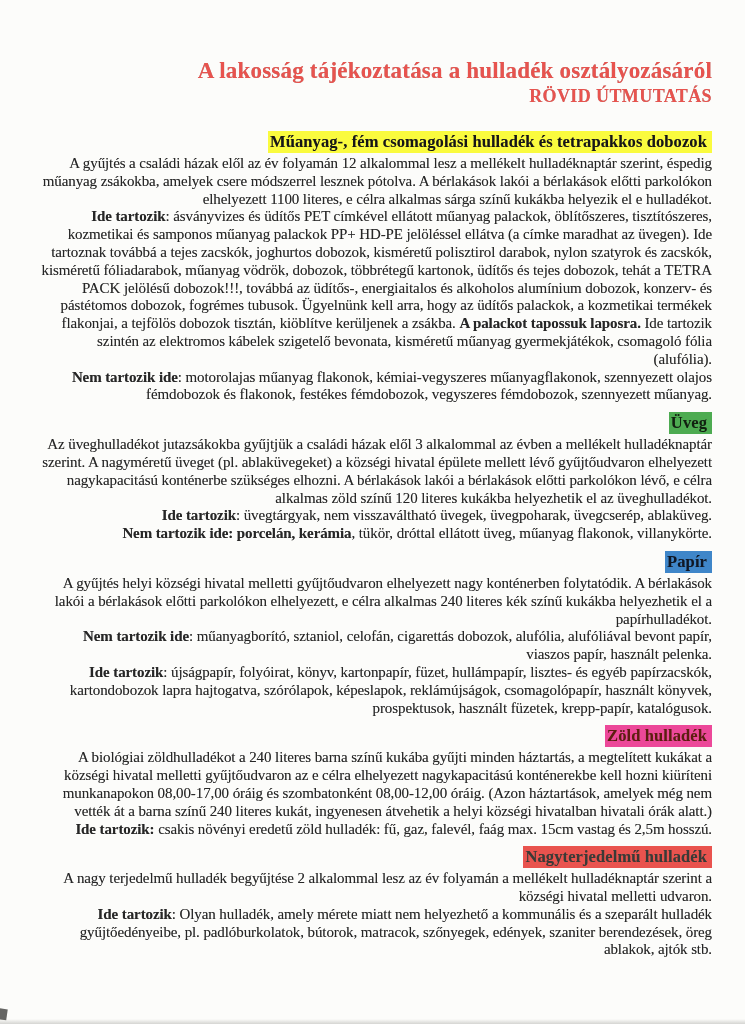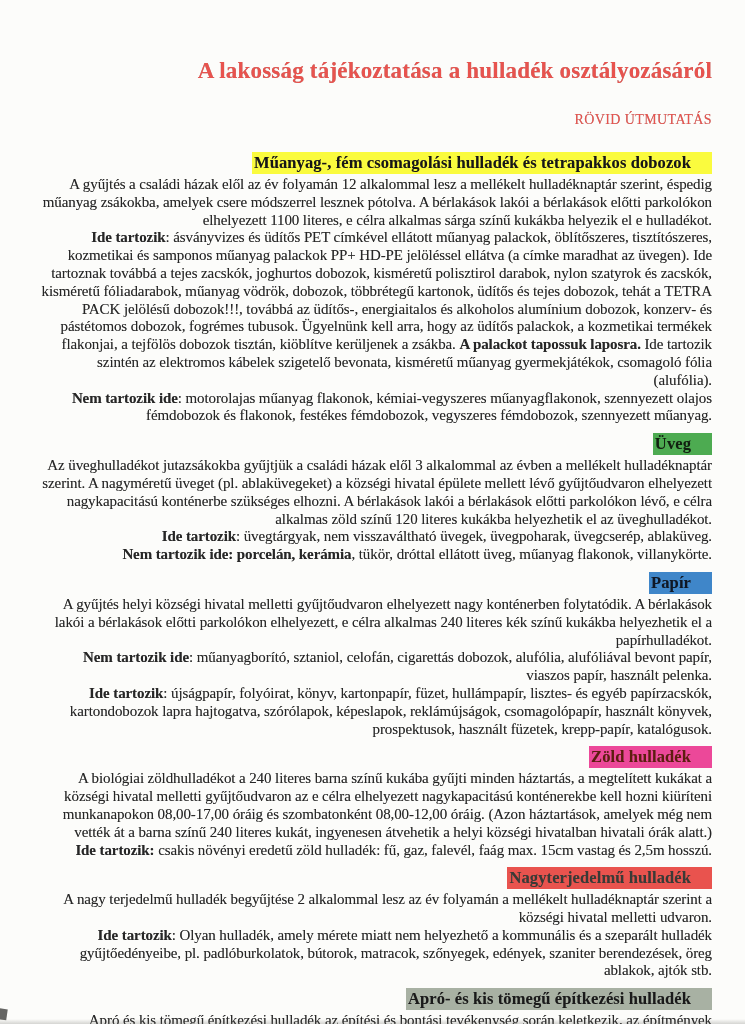--- a/index.html
+++ b/index.html
@@ -18,36 +18,36 @@
     text-shadow: 0 0 0.4px rgba(70,70,70,0.45);
   }
   h1.title {
     margin: 0;
     font-size: 23px;
     line-height: 30px;
     font-weight: bold;
     letter-spacing: 0.2px;
   }
   .subtitle {
-    margin-top: 26px;
-    font-size: 14px;
-    font-weight: normal;
+    margin-top: 0;
+    font-size: 18px;
+    font-weight: bold;
     letter-spacing: 0.4px;
   }
   .section { margin-top: 8px; }
   .section.first { margin-top: 24px; }
   .section h2 {
     margin: 0 0 2px 0;
     font-size: 16.5px;
     line-height: 22px;
     font-weight: bold;
     letter-spacing: 0.1px;
   }
   .section h2 .hl {
-    padding: 1px 21px 2px 2px;
+    padding: 1px 5px 2px 2px;
     box-decoration-break: clone;
     margin-left: 28px;
   }
   .section p {
     margin: 0;
     font-size: 15px;
     line-height: 17.8px;
     letter-spacing: -0.1px;
   }
   .section p b { font-weight: bold; }
@@ -94,21 +94,17 @@
       <section class="section">
         <h2><span class="hl" style="background-color: #ec4899; color: rgb(94, 29, 14);">Zöld hulladék</span></h2>
         <p><span>A biológiai zöldhulladékot a 240 literes barna színű kukába gyűjti minden háztartás, a megtelített kukákat a községi hivatal melletti gyűjtőudvaron az e célra elhelyezett nagykapacitású konténerekbe kell hozni kiüríteni munkanapokon 08,00-17,00 óráig és szombatonként 08,00-12,00 óráig. (Azon háztartások, amelyek még nem vették át a barna színű 240 literes kukát, ingyenesen átvehetik a helyi községi hivatalban hivatali órák alatt.)</span></p>
         <p><b>Ide tartozik:</b><span> csakis növényi eredetű zöld hulladék: fű, gaz, falevél, faág max. 15cm vastag és 2,5m hosszú.</span></p>
       </section>
       <section class="section">
         <h2><span class="hl" style="background-color: rgb(233, 83, 78); color: rgb(58, 58, 54);">Nagyterjedelmű hulladék</span></h2>
         <p><span>A nagy terjedelmű hulladék begyűjtése 2 alkalommal lesz az év folyamán a mellékelt hulladéknaptár szerint a községi hivatal melletti udvaron.</span></p>
         <p><b>Ide tartozik</b><span>: Olyan hulladék, amely mérete miatt nem helyezhető a kommunális és a szeparált hulladék gyűjtőedényeibe, pl. padlóburkolatok, bútorok, matracok, szőnyegek, edények, szaniter berendezések, öreg ablakok, ajtók stb.</span></p>
       </section>
-      <section class="section">
-        <h2><span class="hl" style="background-color: rgb(168, 177, 163); color: rgb(26, 26, 26);">Apró- és kis tömegű építkezési hulladék</span></h2>
-        <p><span>Apró és kis tömegű építkezési hulladék az építési és bontási tevékenység során keletkezik, az építmények</span></p>
-      </section>
     </div>
 </div>
 
 <div class="scan-mark"></div>
 <div class="bottom-shade"></div>
 
 </body></html>

